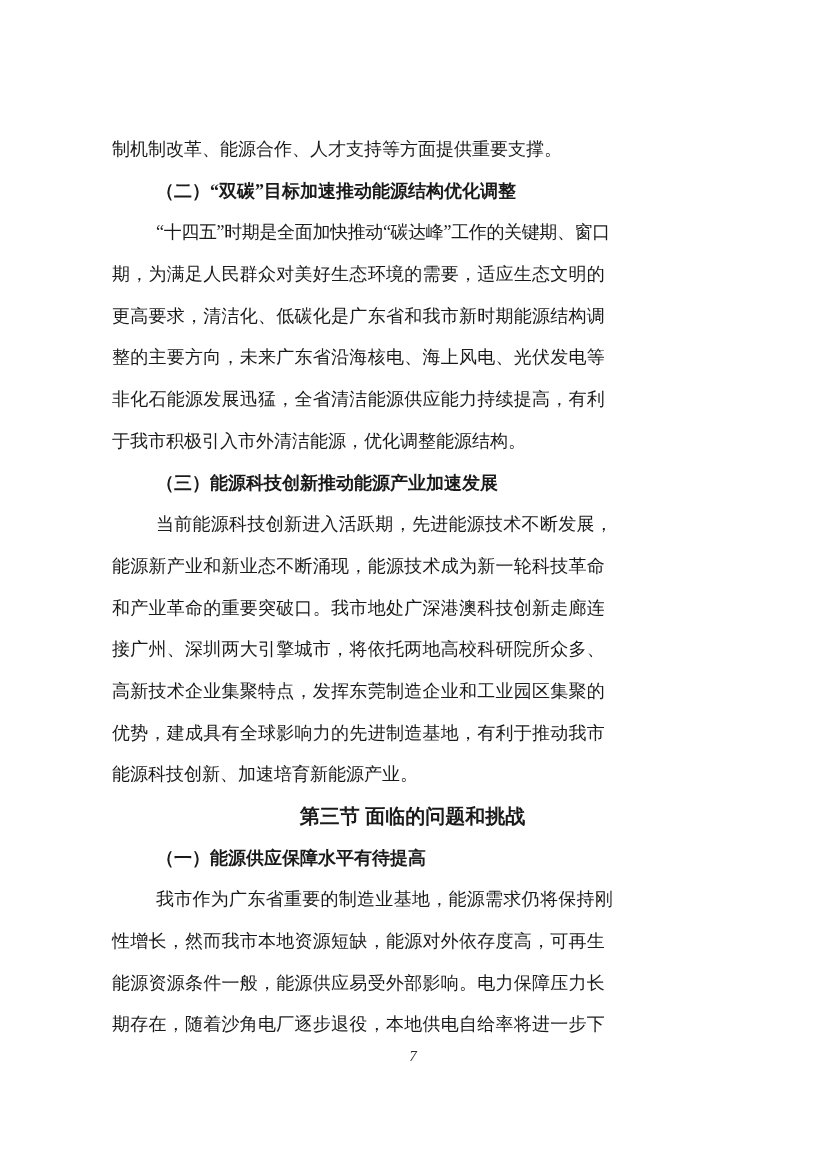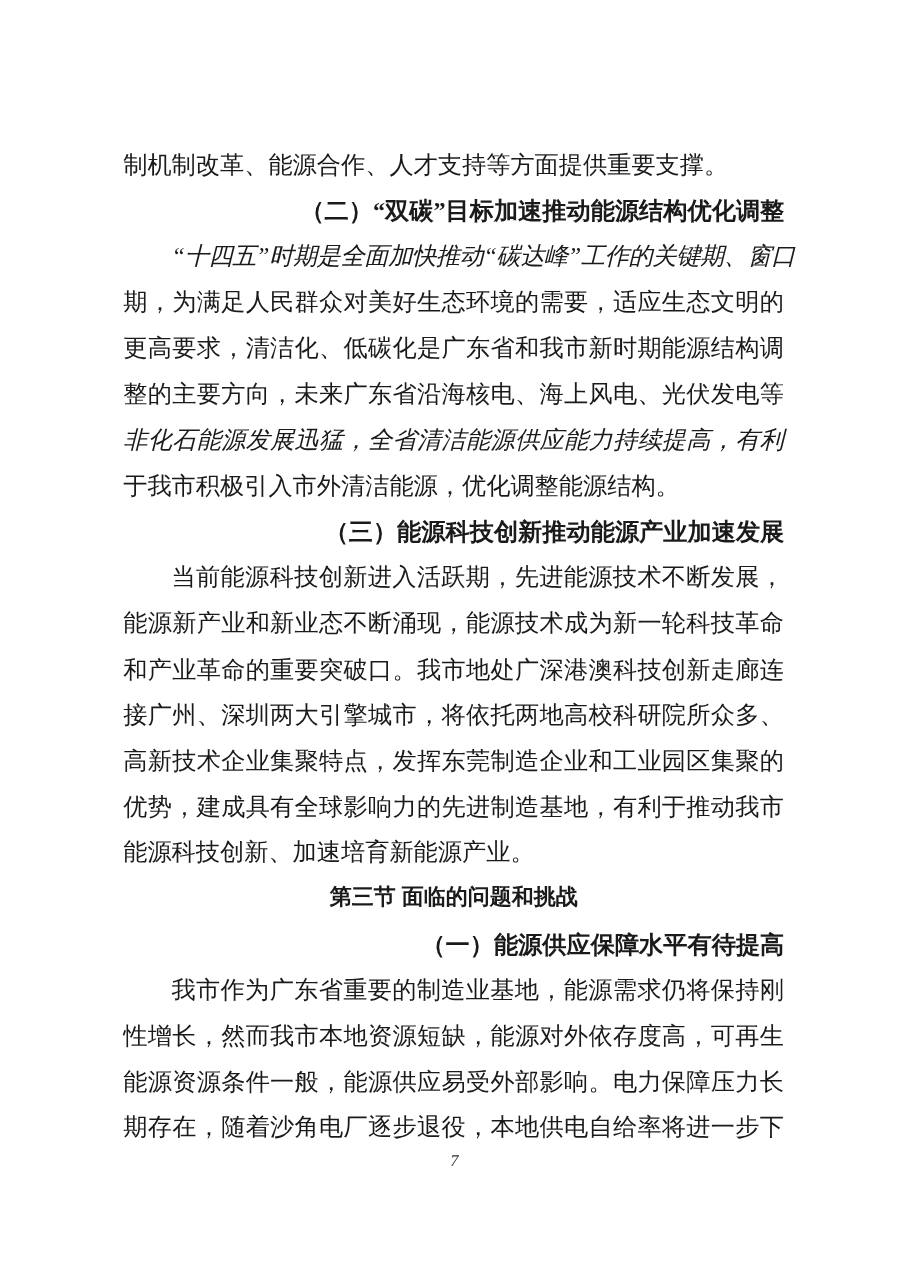--- a/index.html
+++ b/index.html
@@ -17,28 +17,27 @@
   }
   #doc-body {
     position: absolute;
     left: 112px;
     top: 129px;
     width: 601px;
   }
   .line {
     height: 41.7px;
     line-height: 41.7px;
-    font-size: 22px;
+    font-size: 18px;
     white-space: nowrap;
     overflow: visible;
     text-align: left;
   }
   .indent {
     padding-left: 44px;
-    text-align: right;
   }
   .sub-heading {
     font-weight: 700;
   }
   .section-heading {
     font-weight: 700;
     font-family: "Liberation Sans", "DejaVu Sans", sans-serif;
     font-size: 20px;
     text-align: center;
   }
@@ -53,25 +52,25 @@
     color: #2a2a2a;
   }
 </style>
 </head>
 <body>
 
 <main id="doc-page">
   <div id="doc-body">
       <div class="line para-end"><span class="txt">制机制改革、能源合作、人才支持等方面提供重要支撑。</span></div>
       <div class="line sub-heading indent"><span class="txt">（二）“双碳”目标加速推动能源结构优化调整</span></div>
-      <div class="line para-line indent"><span class="txt fit" style="letter-spacing: -0.359375px; font-style: italic;">“十四五”时期是全面加快推动“碳达峰”工作的关键期、窗口</span></div>
+      <div class="line para-line indent"><span class="txt fit" style="letter-spacing: -0.359375px;">“十四五”时期是全面加快推动“碳达峰”工作的关键期、窗口</span></div>
       <div class="line para-line"><span class="txt fit" style="letter-spacing: 0.259259px;">期，为满足人民群众对美好生态环境的需要，适应生态文明的</span></div>
       <div class="line para-line"><span class="txt fit" style="letter-spacing: 0.259259px;">更高要求，清洁化、低碳化是广东省和我市新时期能源结构调</span></div>
       <div class="line para-line"><span class="txt fit" style="letter-spacing: 0.259259px;">整的主要方向，未来广东省沿海核电、海上风电、光伏发电等</span></div>
-      <div class="line para-line"><span class="txt fit" style="letter-spacing: 0.259259px; font-style: italic;">非化石能源发展迅猛，全省清洁能源供应能力持续提高，有利</span></div>
+      <div class="line para-line"><span class="txt fit" style="letter-spacing: 0.259259px;">非化石能源发展迅猛，全省清洁能源供应能力持续提高，有利</span></div>
       <div class="line para-end"><span class="txt">于我市积极引入市外清洁能源，优化调整能源结构。</span></div>
       <div class="line sub-heading indent"><span class="txt">（三）能源科技创新推动能源产业加速发展</span></div>
       <div class="line para-line indent"><span class="txt fit" style="letter-spacing: 0.28px;">当前能源科技创新进入活跃期，先进能源技术不断发展，</span></div>
       <div class="line para-line"><span class="txt fit" style="letter-spacing: 0.259259px;">能源新产业和新业态不断涌现，能源技术成为新一轮科技革命</span></div>
       <div class="line para-line"><span class="txt fit" style="letter-spacing: 0.259259px;">和产业革命的重要突破口。我市地处广深港澳科技创新走廊连</span></div>
       <div class="line para-line"><span class="txt fit" style="letter-spacing: 0.259259px; margin-top: 40px;">接广州、深圳两大引擎城市，将依托两地高校科研院所众多、</span></div>
       <div class="line para-line"><span class="txt fit" style="letter-spacing: 0.259259px;">高新技术企业集聚特点，发挥东莞制造企业和工业园区集聚的</span></div>
       <div class="line para-line"><span class="txt fit" style="letter-spacing: 0.259259px;">优势，建成具有全球影响力的先进制造基地，有利于推动我市</span></div>
       <div class="line para-end"><span class="txt">能源科技创新、加速培育新能源产业。</span></div>
       <div class="line section-heading"><span class="txt">第三节 面临的问题和挑战</span></div>

